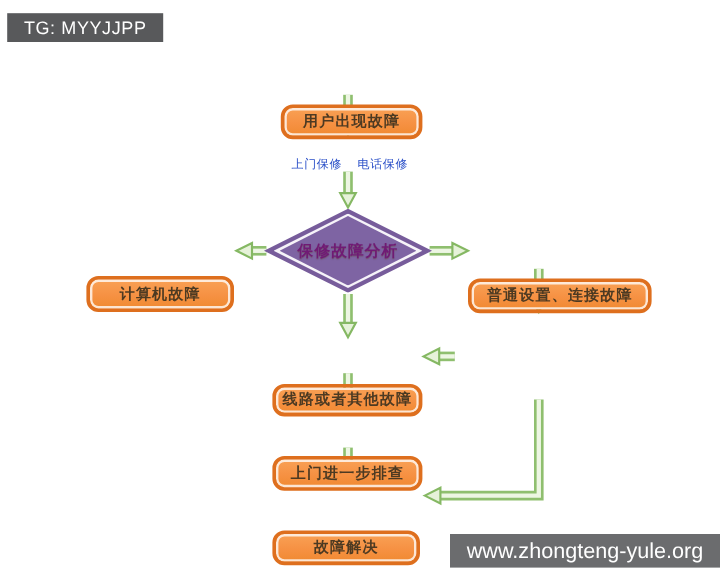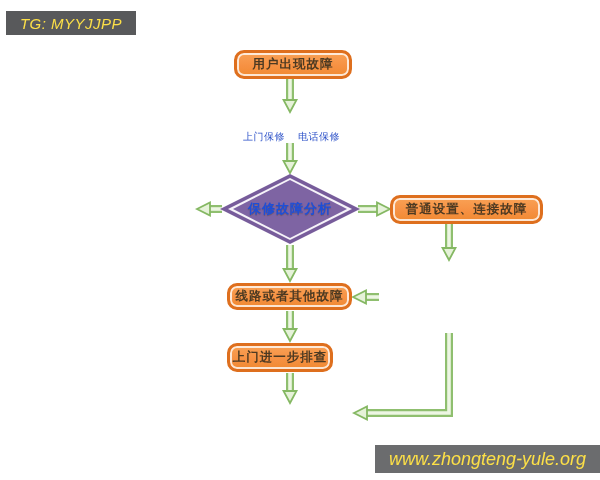--- a/index.html
+++ b/index.html
@@ -6,23 +6,22 @@
   .stage {
     position: relative;
     width: 600px; height: 480px;
     background: #ffffff;
     overflow: hidden;
     font-family: "Liberation Sans", "DejaVu Sans", sans-serif;
   }
   .badge {
     position: absolute;
     display: flex; align-items: center; justify-content: center;
-    color: #fde047;
+    color: #ffffff;
     font-family: "Liberation Sans", "DejaVu Sans", sans-serif;
-    font-style: italic;
   }
   .badge-tg {
     left: 6px; top: 11px; width: 130px; height: 24px;
     background: #58595B; font-size: 15px; letter-spacing: .5px;
   }
   .badge-url {
     left: 375px; top: 445px; width: 225px; height: 28px;
     background: #6B6C6E; font-size: 18px;
   }
   svg.connectors { position: absolute; left: 0; top: 0; }
@@ -32,33 +31,34 @@
   .fbox {
     position: absolute;
     display: flex; align-items: center; justify-content: center;
     background: linear-gradient(180deg, #F9A155 0%, #F69143 55%, #F08A31 100%);
     border: 3px solid #DE6F1E;
     border-radius: 10px;
     box-shadow: inset 0 0 0 2px rgba(255,255,255,0.78);
     color: #4D3A22;
     font-size: 12.5px; font-weight: bold; letter-spacing: 1px;
     box-sizing: border-box;
+    margin-top: 37px;
   }
   .diamond { position: absolute; }
   .diamond .layer {
     position: absolute;
     clip-path: polygon(50% 0, 100% 50%, 50% 100%, 0 50%);
   }
   .d-outer { inset: 0; background: #775C9B; }
   .d-mid   { inset: 4px 8px; background: #F6F3F9; }
   .d-fill  { inset: 6px 13px; background: #7E64A3; }
   .d-text {
     position: absolute; inset: 0;
     display: flex; align-items: center; justify-content: center;
-    color: #1d4ed8;
+    color: #701a75;
     font-size: 13px; font-weight: bold; letter-spacing: 1px;
     text-shadow: 0 1px 1px rgba(90,60,0,0.35);
   }
   .edge-label {
     position: absolute;
     color: #2B50C8;
     font-size: 10px; font-weight: normal; letter-spacing: .5px; margin-top: 41px;
   }
 </style>
 </head>
@@ -135,25 +135,27 @@
   <span class="edge-label" style="left:298px; top:89px;text-align:right;">电话保修</span>
 
 
   <div class="diamond" style="left:220px; top:174px; width:140px; height:70px;">
     <div class="layer d-outer"></div>
     <div class="layer d-mid"></div>
     <div class="layer d-fill"></div>
     <div class="d-text">保修故障分析</div>
   </div>
 
+  <div class="fbox" style="left:72px;  top:193px; width:123px; height:30px;">计算机故障</div>
 
   <div class="fbox" style="left:390px; top:195px; width:153px; height:29px;">普通设置、连接故障</div>
 
   <div class="fbox" style="left:227px; top:283px; width:125px; height:27px;">线路或者其他故障</div>
 
 
-  <div class="fbox" style="left:227px; top:343px; width:106px; height:29px;font-family:Liberation Mono, monospace;">上门进一步排查</div>
+  <div class="fbox" style="left:227px; top:343px; width:125px; height:29px;font-family:Liberation Mono, monospace;">上门进一步排查</div>
 
+  <div class="fbox" style="left:227px; top:405px; width:123px; height:29px;">故障解决</div>
 
   <div class="badge badge-tg">TG: MYYJJPP</div>
   <div class="badge badge-url">www.zhongteng-yule.org</div>
 
 </div>
 
 </body></html>

